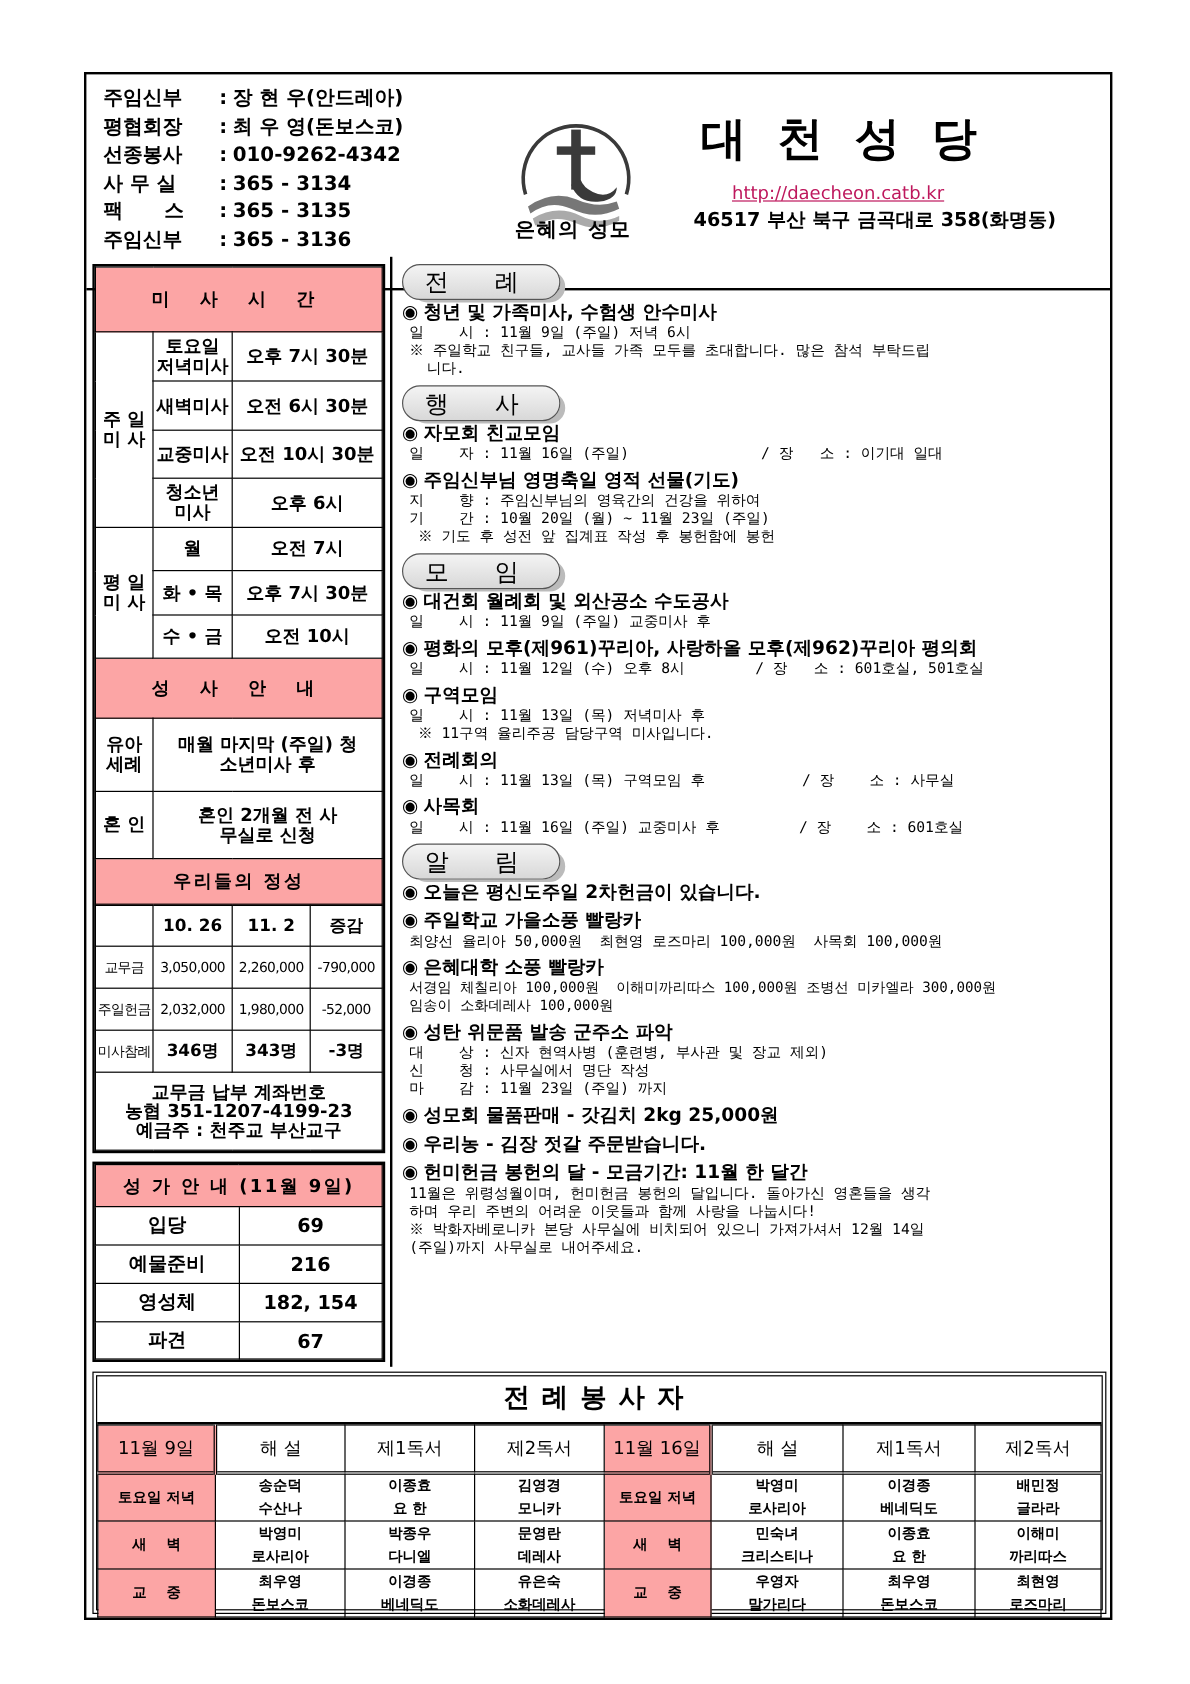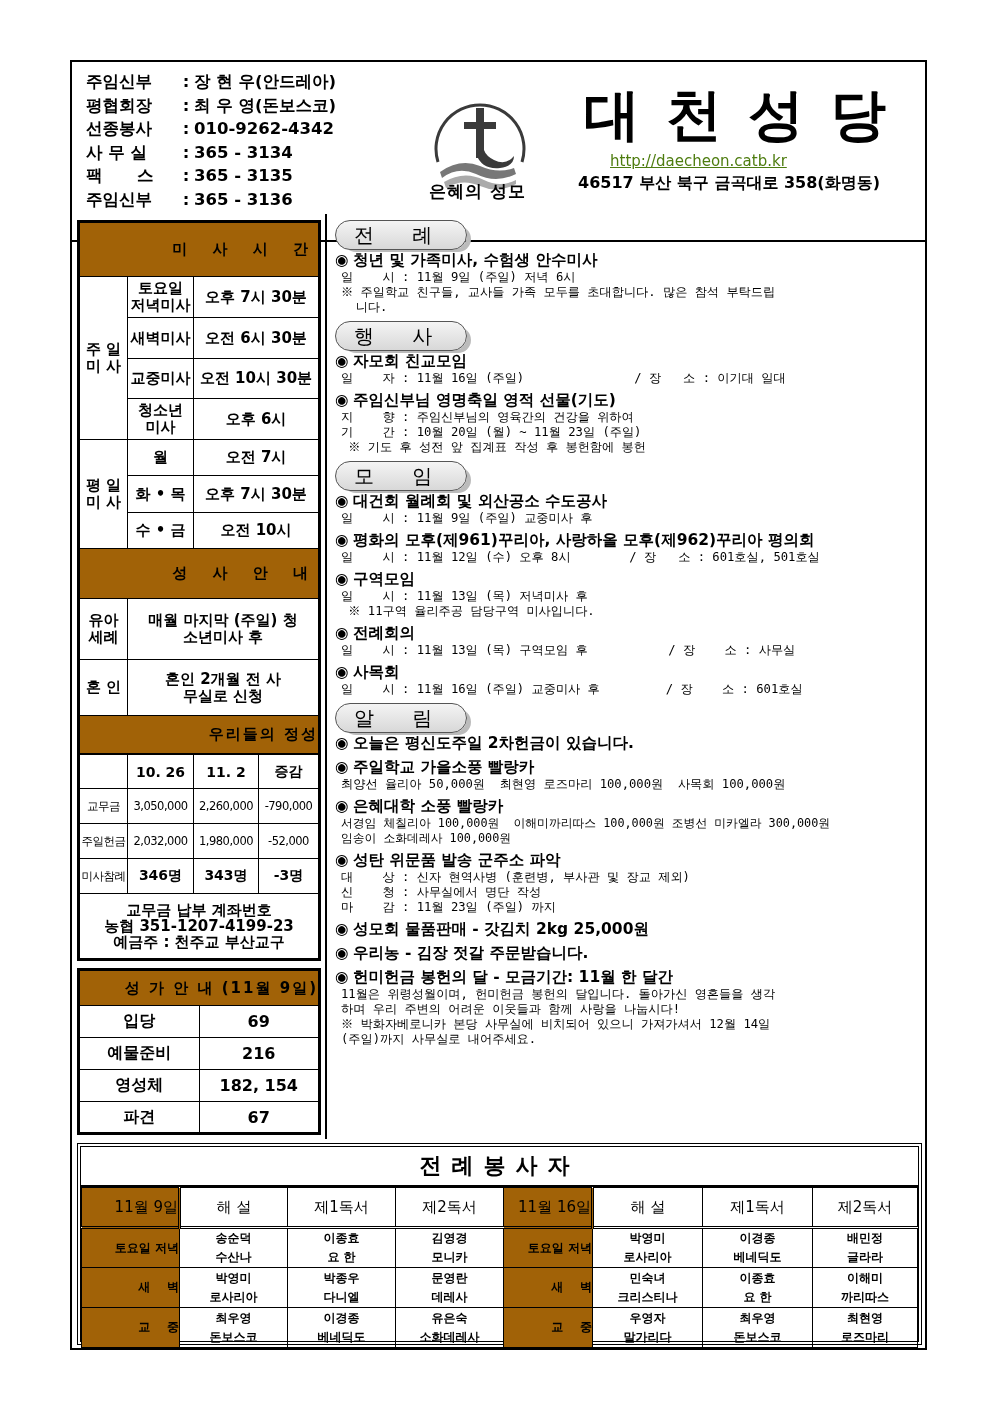--- a/index.html
+++ b/index.html
@@ -9,30 +9,30 @@
     .page { position: absolute; left: 70px; top: 60px; width: 857px; height: 1290px; border: 2px solid #000; }
 
     
     .header { position: absolute; left: 0; top: 0; width: 853px; height: 180px; border-bottom: 2px solid #000; }
     .info { position: absolute; left: 14px; top: 8px; font-family: "DejaVu Sans", sans-serif; font-size: 16.5px; font-weight: bold; line-height: 23.5px; }
     .info-row { display: flex; white-space: nowrap; }
     .info-key { width: 92px; display: inline-block; }
     .info-sep { width: 16px; text-align: center; display: inline-block; }
     .logo { position: absolute; left: 358px; top: 22px; width: 100px; height: 120px; }
     .logo-caption { position: absolute; left: 357px; top: 118px; font-size: 17px; font-weight: bold; white-space: nowrap; letter-spacing: 1px; }
-    .title { position: absolute; left: 512px; top: 20px; font-size: 56px; font-weight: bold; letter-spacing: 26px; white-space: nowrap; line-height: 66px; }
-    .url { position: absolute; left: 538px; top: 90px; font-size: 15px; color: #4d7c0f; text-decoration: underline; white-space: nowrap; }
+    .title { position: absolute; left: 512px; top: 20px; font-size: 38px; font-weight: bold; letter-spacing: 26px; white-space: nowrap; line-height: 66px; }
+    .url { position: absolute; left: 538px; top: 90px; font-size: 15px; color: #be185d; text-decoration: underline; white-space: nowrap; }
     .address { position: absolute; left: 506px; top: 111px; font-size: 16px; font-weight: bold; white-space: nowrap; }
 
     
     .leftcol { position: absolute; left: 0; top: 152px; width: 255px; height: 925px; border-right: 2px solid #000; }
     .lbox { position: absolute; left: 5px; width: 244px; border: 2px solid #000; }
     table { border-collapse: collapse; width: 100%; }
     td, th { border: 1px solid #000; text-align: center; vertical-align: middle; font-weight: normal; }
-    .gray { background: #a16207; text-align: right; }
+    .gray { background: #fca5a5; }
     .sec-head { font-size: 17px; letter-spacing: 10px; height: 54px; font-weight: bold; }
     .mass td { font-size: 15px; line-height: 17px; font-weight: bold; }
     .vlabel { font-size: 16px; font-weight: bold; line-height: 18px; width: 48px; }
     .small { font-size: 13px; line-height: 15px; }
     .tiny { font-size: 11.5px; letter-spacing: -0.5px; }
     .acct { font-size: 15px; font-weight: bold; line-height: 16px; padding: 8px 0; }
 
     
     .rightcol { position: absolute; left: 257px; top: 152px; width: 596px; height: 925px; font-family: "DejaVu Sans Mono", monospace; }
     .pill { display: inline-block; position: relative; border: 1.5px solid #555; border-radius: 18px; background: linear-gradient(#f4f4f4, #d8d8d8); padding: 0 18px; height: 30px; line-height: 28px; font-family: "DejaVu Sans", sans-serif; font-size: 20px; letter-spacing: 16px; margin: 6px 0 0 6px; box-shadow: 6px 4px 0 -2px #bbbbbb; }

